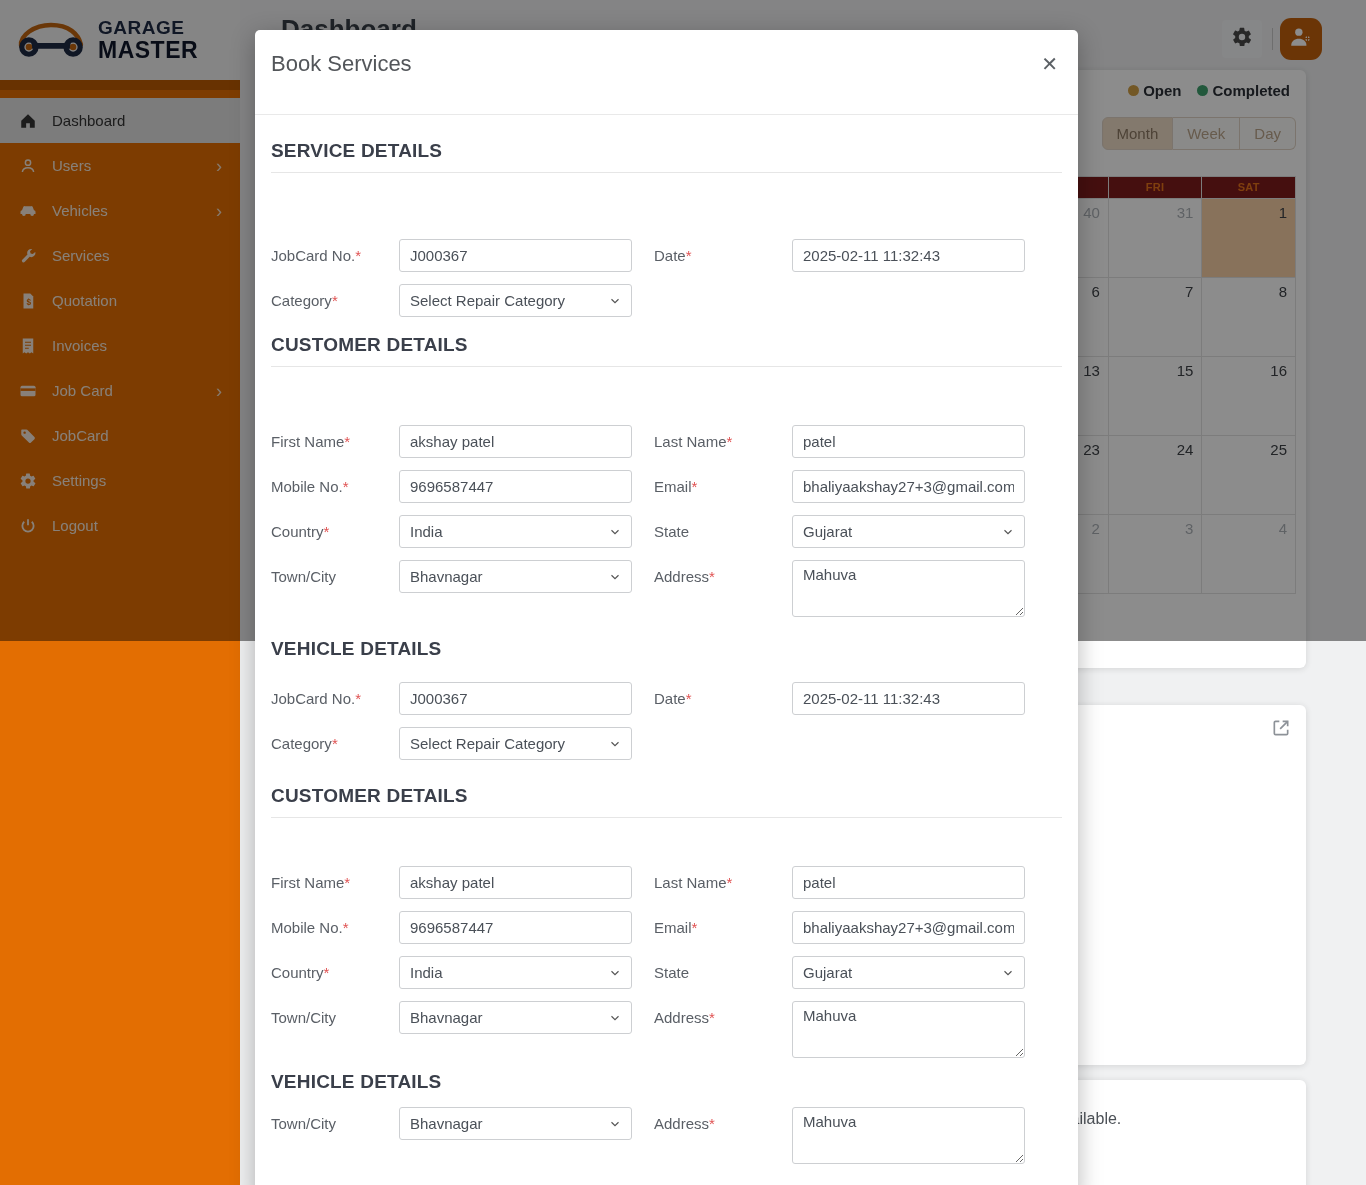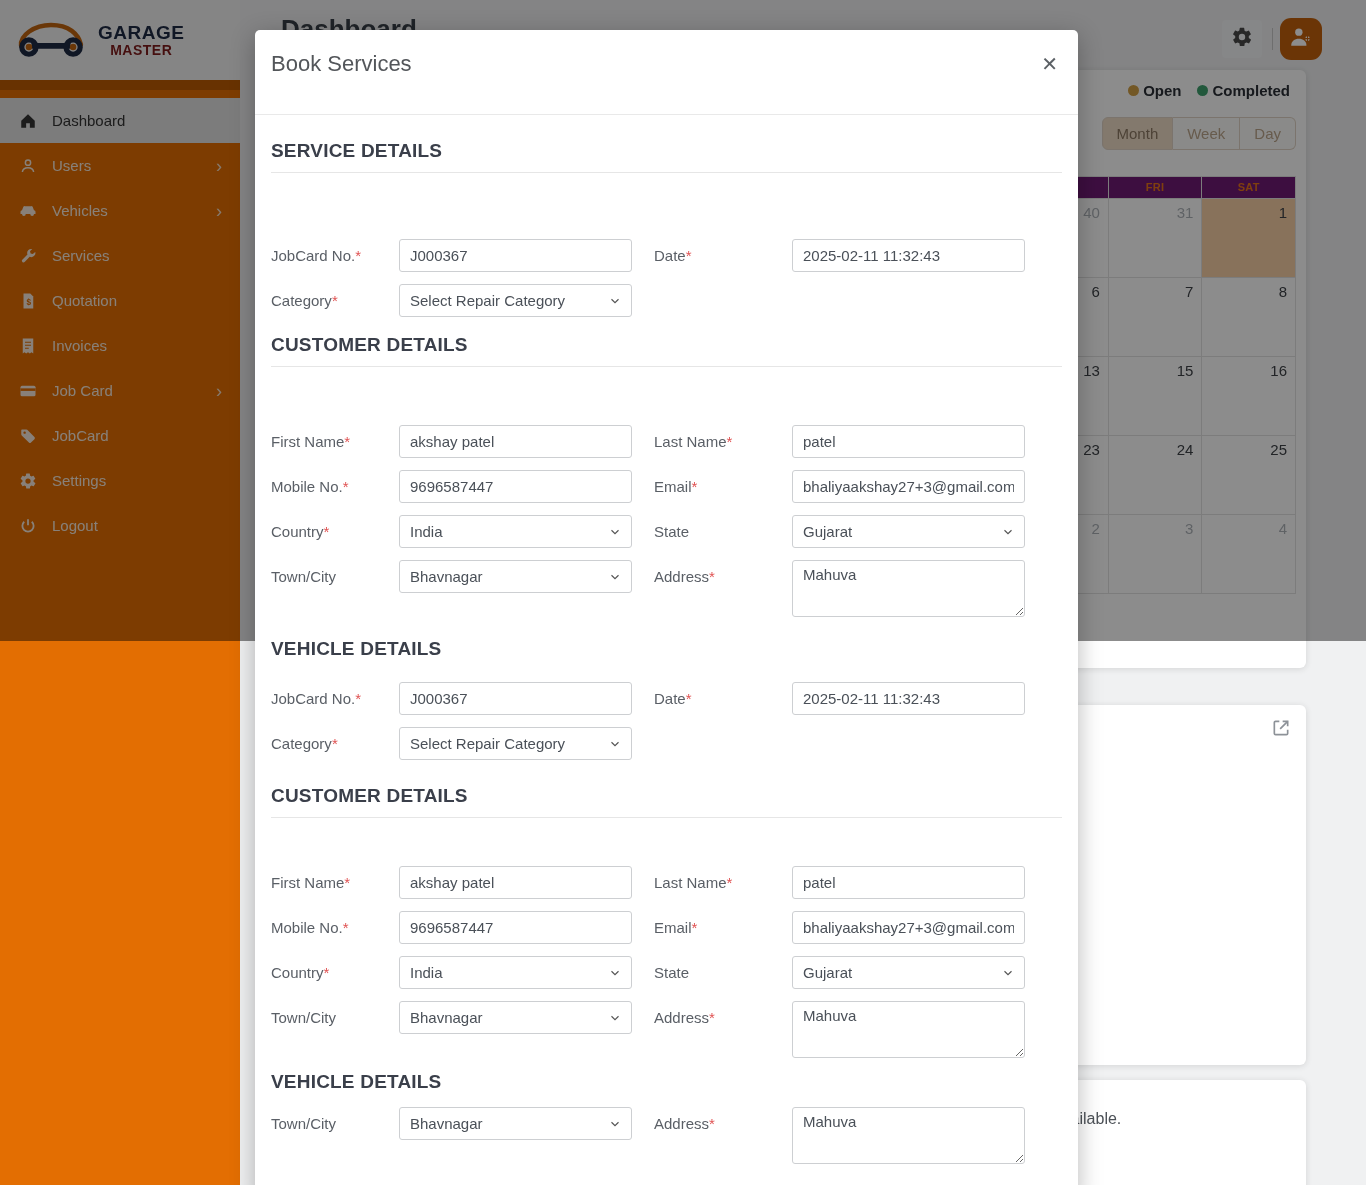--- a/index.html
+++ b/index.html
@@ -5,21 +5,21 @@
   html,body{margin:0;padding:0;}
   #screen{position:relative;width:1366px;height:1185px;overflow:hidden;
     font-family:"Liberation Sans","DejaVu Sans",sans-serif;background:#F0F1F2;}
 
   
   .sidebar{position:absolute;left:0;top:0;width:240px;height:100%;background:#E36E02;z-index:1;}
   .logo-band{height:80px;background:#F3F3F3;display:flex;align-items:center;padding:0 12px;gap:8px;}
   .logo-car{flex:0 0 auto;}
   .brand{display:flex;flex-direction:column;line-height:1.05;}
   .brand .l1{font-size:19px;font-weight:800;color:#1E2A44;letter-spacing:.5px;}
-  .brand .l2{font-size:14px;font-weight:700;color:#7f1d1d;letter-spacing:.5px;text-align:center;}
+  .brand .l2{font-size:23px;font-weight:700;color:#0f172a;letter-spacing:.5px;text-align:center;}
   .logo-strip{height:10px;background:#BE5C03;}
   .menu{padding-top:8px;}
   .menu-item{height:45px;display:flex;align-items:center;padding:0 18px;color:#F7EADC;
     font-size:15px;gap:14px;cursor:pointer;}
   .menu-item.active{background:#E2E2E2;color:#333;}
   .mi-icon{width:20px;height:20px;display:flex;align-items:center;justify-content:center;}
   .mi-icon svg{width:18px;height:18px;}
   .mi-caret{margin-left:auto;font-size:18px;line-height:1;opacity:.9;}
 
   
@@ -40,21 +40,21 @@
   .leg-dot{width:11px;height:11px;border-radius:50%;}
   .cal-views{position:absolute;top:47px;right:10px;display:flex;}
   .vbtn{padding:0 14px;height:33px;line-height:31px;font-size:15px;border:1px solid #E0D4C6;
     border-left:none;color:#BCA68C;background:#FCFBF9;cursor:pointer;box-sizing:border-box;}
   .vbtn:first-child{border-left:1px solid #E0D4C6;border-radius:6px 0 0 6px;}
   .vbtn:last-child{border-radius:0 6px 6px 0;}
   .vbtn.active{background:#EFDCC7;color:#8C7963;}
   .cal-grid{position:absolute;left:10px;right:10px;top:106px;border-top:1px solid #E2E2E2;
     border-left:1px solid #E2E2E2;display:grid;grid-template-columns:repeat(7,1fr);}
   .ch{height:21px;line-height:21px;text-align:center;font-size:11px;font-weight:700;color:#E8741B;
-    background:#701a75;border-right:1px solid #E2E2E2;border-bottom:1px solid #E2E2E2;letter-spacing:.3px;}
+    background:#7f1d1d;border-right:1px solid #E2E2E2;border-bottom:1px solid #E2E2E2;letter-spacing:.3px;}
   .cd{height:78px;border-right:1px solid #E2E2E2;border-bottom:1px solid #E2E2E2;position:relative;
     background:#fff;cursor:pointer;}
   .cd .num{position:absolute;top:5px;right:8px;font-size:15px;color:#3E4247;}
   .cd.muted .num{color:#AEB3B9;}
   .cd.today{background:#F8D0A6;}
 
   .card-a{left:390px;top:705px;width:676px;height:360px;}
   .ext-link{position:absolute;top:13px;right:15px;width:20px;height:20px;cursor:pointer;}
   .ext-link svg{width:20px;height:20px;stroke:#8D9298;fill:none;stroke-width:2;}
   .card-b{left:390px;top:1080px;width:676px;height:140px;}

